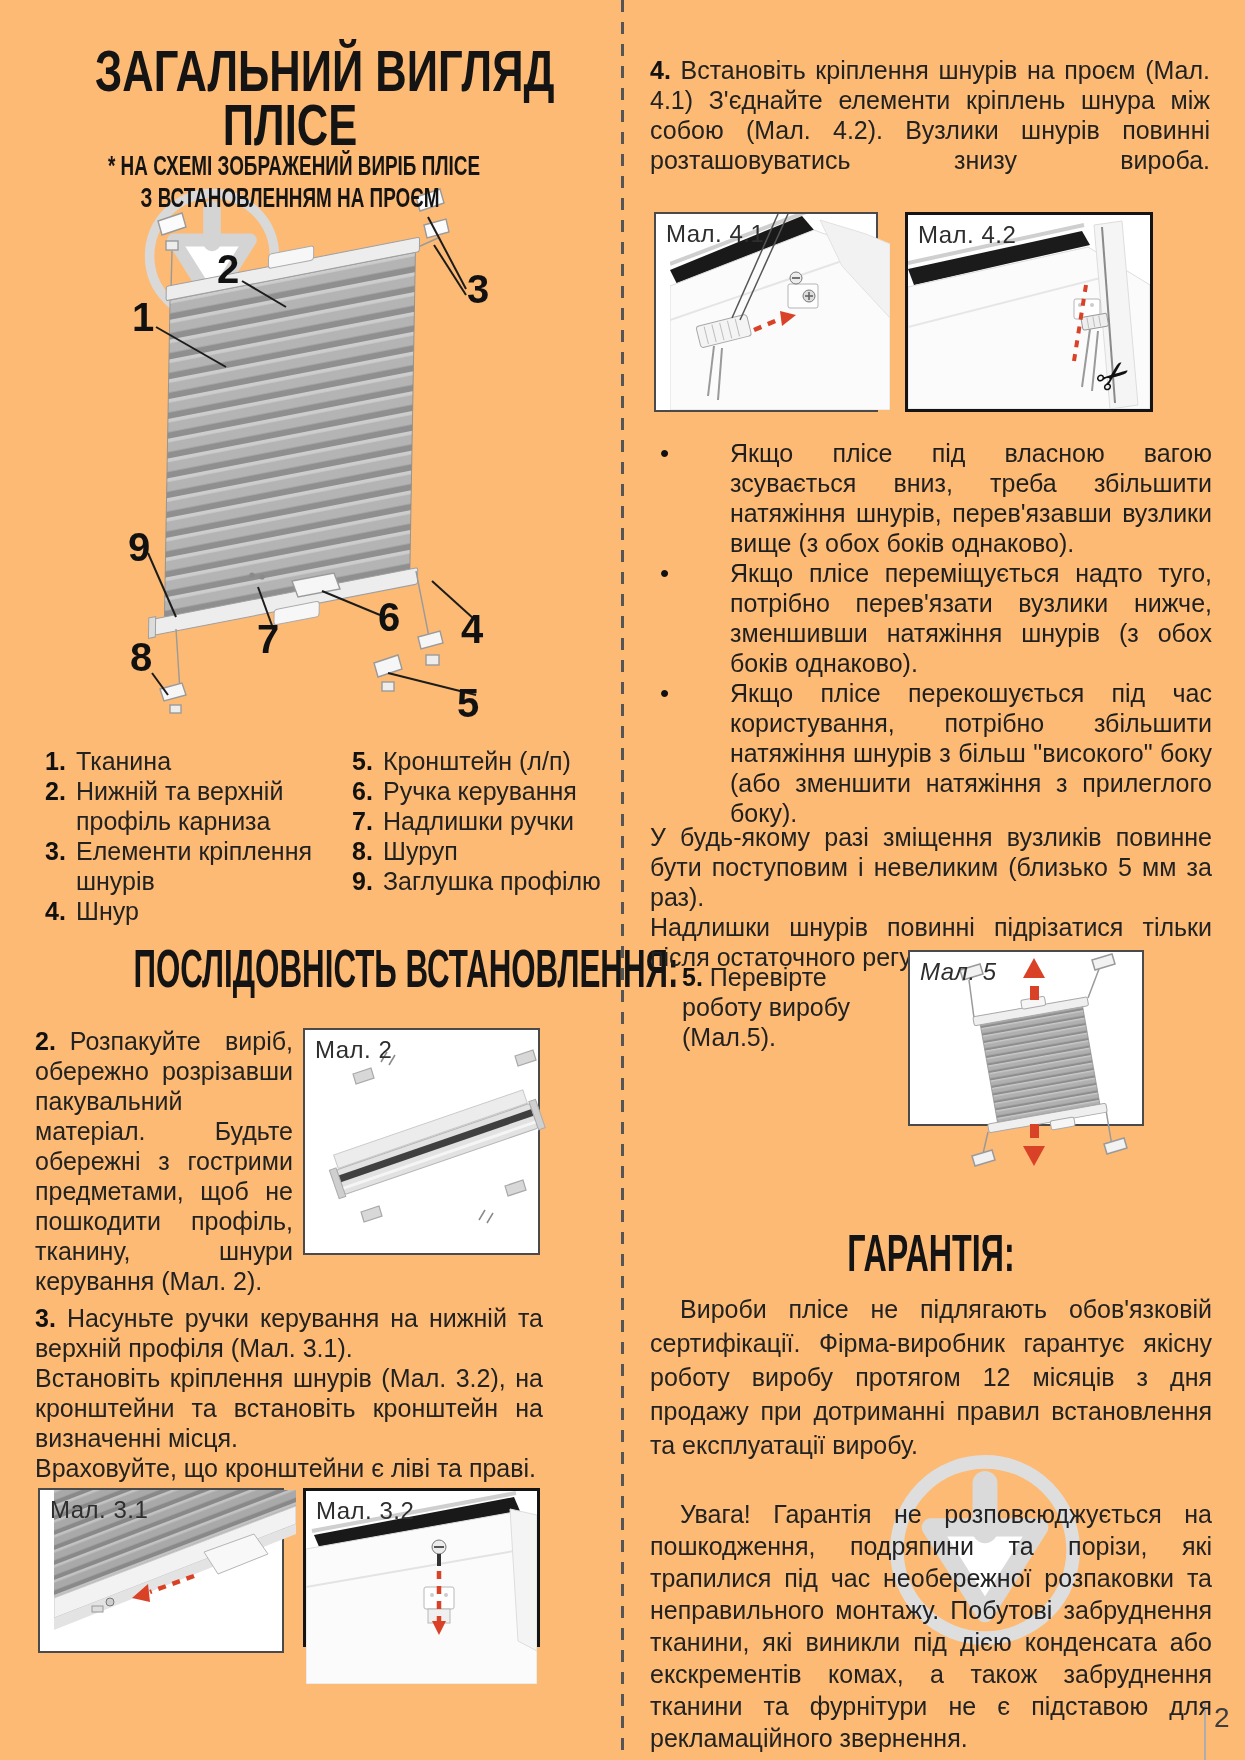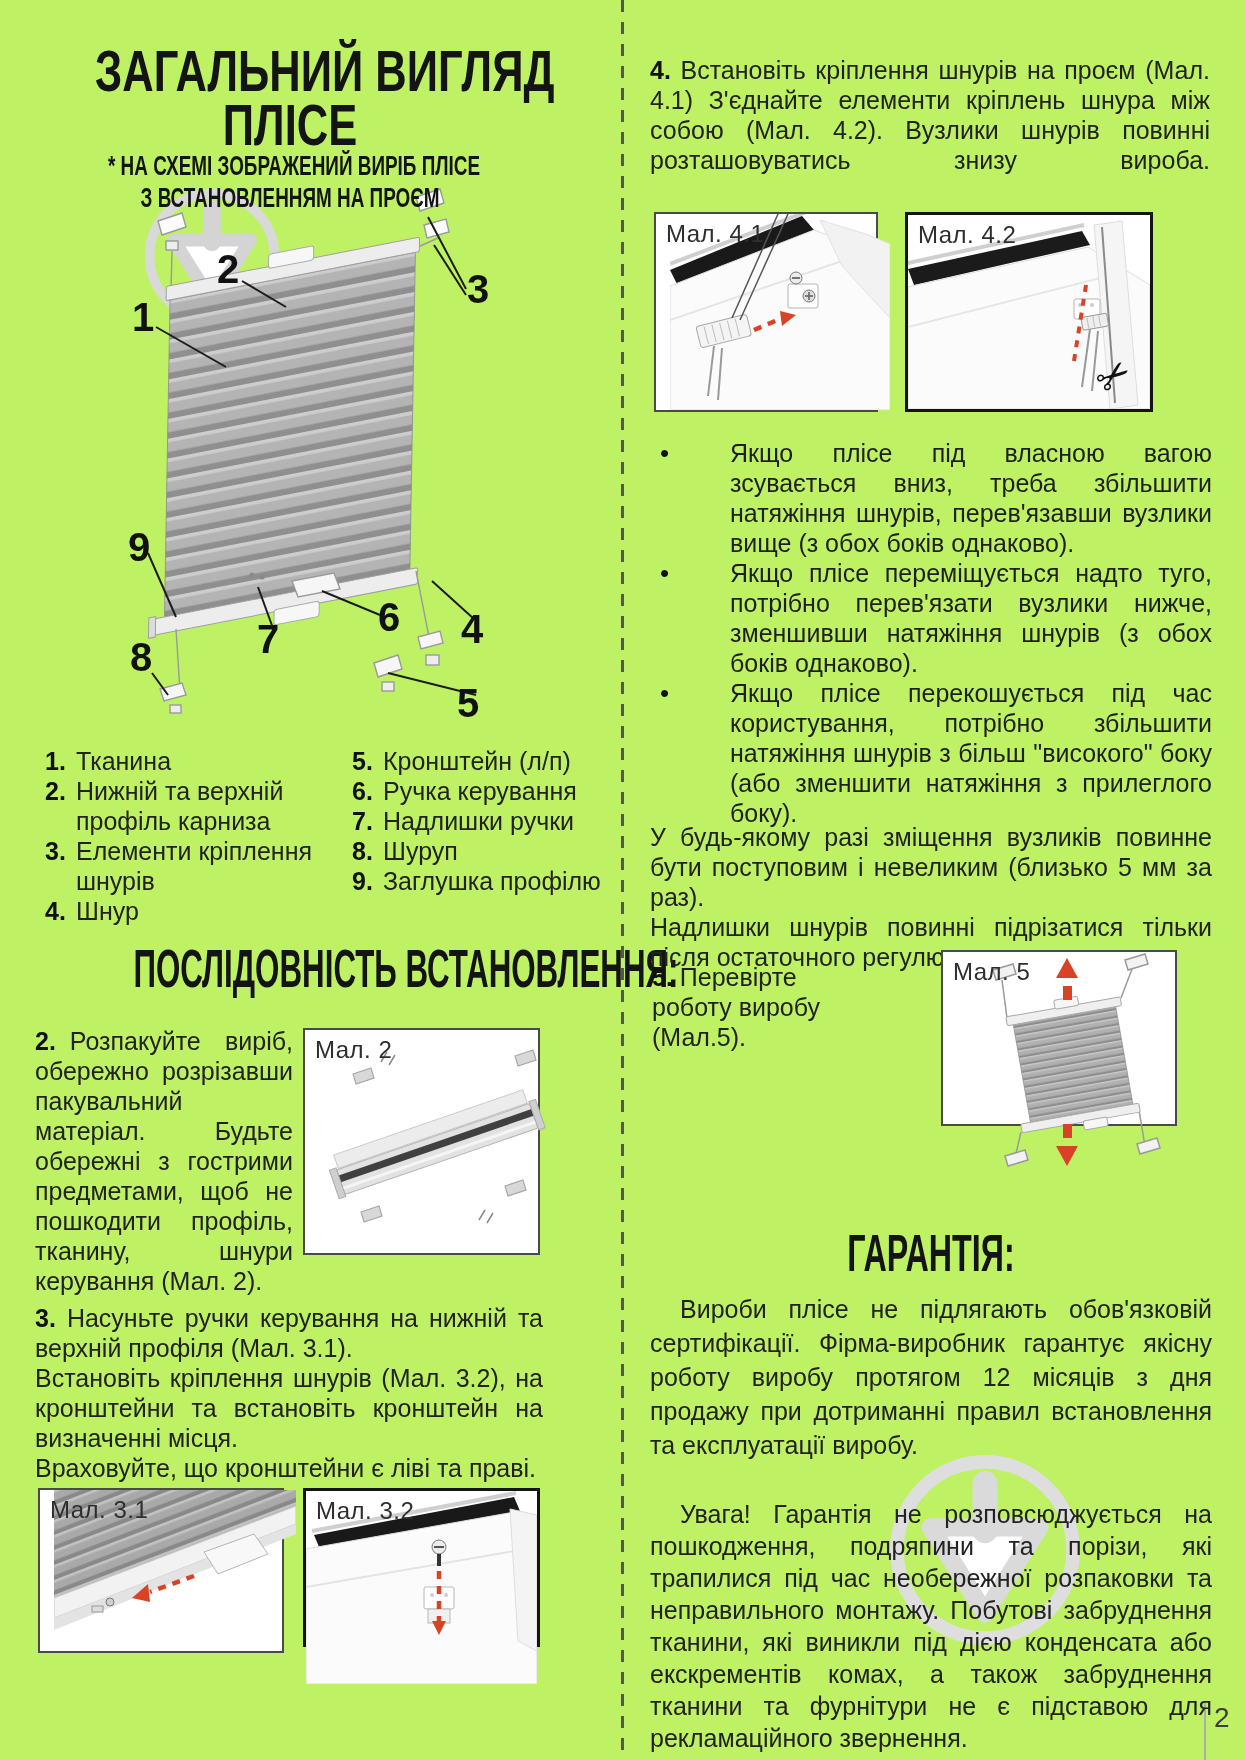--- a/index.html
+++ b/index.html
@@ -1,16 +1,16 @@
 <!DOCTYPE html>
 <html><head>
 <meta charset="utf-8">
 <style>
   html,body{margin:0;padding:0;background:#fff;}
-  .page{position:relative;width:1245px;height:1760px;background:#bef264;overflow:hidden;
+  .page{position:relative;width:1245px;height:1760px;background:#fdba74;overflow:hidden;
         font-family:"Liberation Sans",sans-serif;color:#1f1f1f;}
   .abs{position:absolute;}
   .z2{z-index:2;}
   .z1{z-index:1;}
   .z0{z-index:0;}
   
   .h-big{font-weight:700;color:#141414;text-align:center;}
   .cond{display:block;white-space:nowrap;transform-origin:50% 50%;}
   .sx75{transform:scaleX(.75);}
   .sx70{transform:scaleX(.70);}
@@ -347,26 +347,26 @@
       <span class="dot">•</span>
       <div class="btxt">Якщо плісе перекошується під час користування, потрібно збільшити натяжіння шнурів з більш "високого" боку (або зменшити натяжіння з прилеглого боку).</div>
     </div>
   </div>
 
   <div class="abs body-txt z2" style="left:650px;top:822px;width:562px;">
     <div>У будь-якому разі зміщення вузликів повинне бути поступовим і невеликим (близько 5 мм за раз).</div>
     <div>Надлишки шнурів повинні підрізатися тільки після остаточного регулювання.</div>
   </div>
 
-  <div class="abs body-txt z2" style="left:652px;top:962px;width:250px;text-align:left;">
+  <div class="abs body-txt z2" style="left:682px;top:962px;width:250px;text-align:left;">
     <div><b>5.</b> <span>Перевірте</span></div>
     <div>роботу виробу (Мал.5).</div>
   </div>
 
-  <div class="figbox b2 z2" style="left:941px;top:950px;width:236px;height:176px;">
+  <div class="figbox b2 z2" style="left:908px;top:950px;width:236px;height:176px;font-style:italic;">
     <svg width="232" height="224" viewBox="0 0 232 224">
       <defs>
         <pattern id="plS" width="20" height="7.6" patternUnits="userSpaceOnUse">
           <rect width="20" height="7.6" fill="#b0b0b0"></rect>
           <rect width="20" height="1.4" fill="#c9c9c9"></rect>
           <rect y="5.4" width="20" height="2.2" fill="#8d8d8d"></rect>
         </pattern>
       </defs>
       <g stroke="#9a9a9a" stroke-width="1.5" fill="#f2f2f2">
         <line x1="50" y1="66" x2="45" y2="28"></line>

